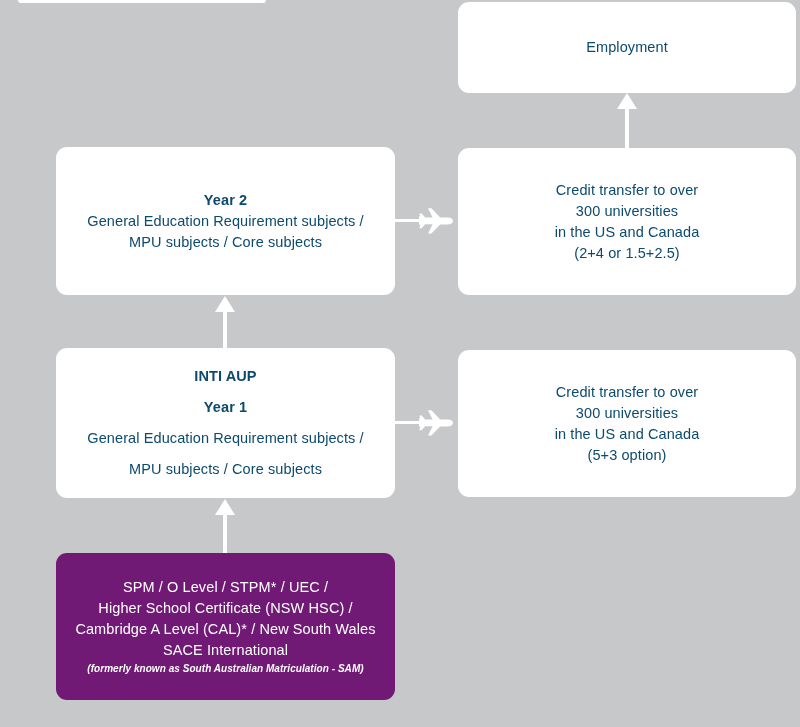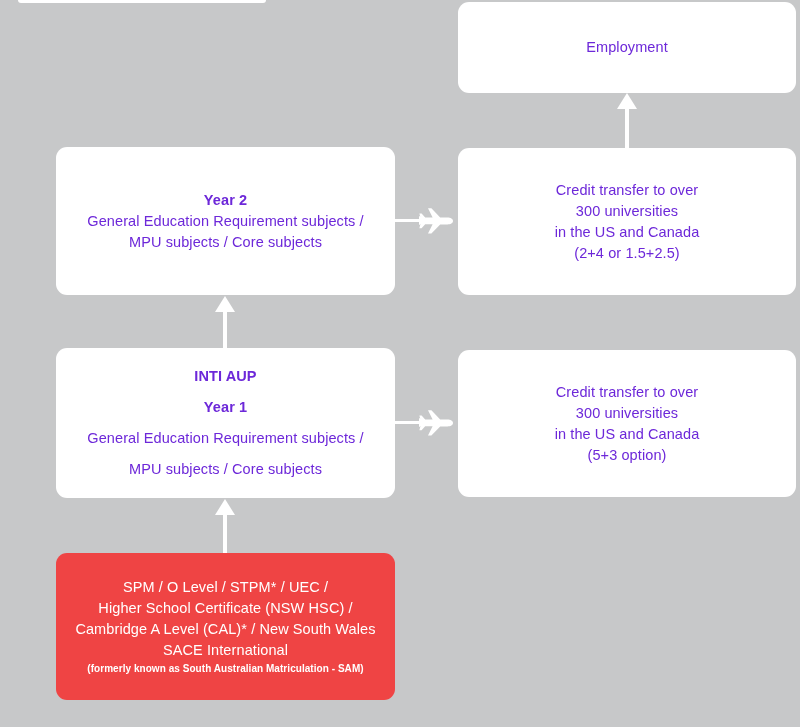--- a/index.html
+++ b/index.html
@@ -35,41 +35,42 @@
   .card {
     position: absolute;
     background: #ffffff;
     border-radius: 11px;
     box-sizing: border-box;
     display: flex;
     flex-direction: column;
     align-items: center;
     justify-content: center;
     text-align: center;
-    color: #6d28d9;
+    color: #0c4a6e;
     padding: 6px 14px;
   }
   .card.red {
-    background: #ef4444;
+    background: #701a75;
     color: #ffffff;
   }
 
   .line {
     display: block;
     font-size: 14.5px;
     line-height: 21px;
     white-space: nowrap;
     letter-spacing: 0.1px;
   }
   .line.bold {
     font-weight: bold;
   }
   .line.tiny-italic {
     font-size: 10px;
     line-height: 14px;
+    font-style: italic;
     font-weight: bold;
     letter-spacing: 0.05px;
     margin-top: 1px;
   }
 
   
   #card-employment        { left: 458px; top: 2px;   width: 338px; height: 91px; }
   #card-credit-2plus2     { left: 458px; top: 148px; width: 338px; height: 147px; }
   #card-credit-1plus3     { left: 458px; top: 350px; width: 338px; height: 147px; }
   #card-year2             { left: 56px;  top: 147px; width: 339px; height: 148px; justify-content: center; }

